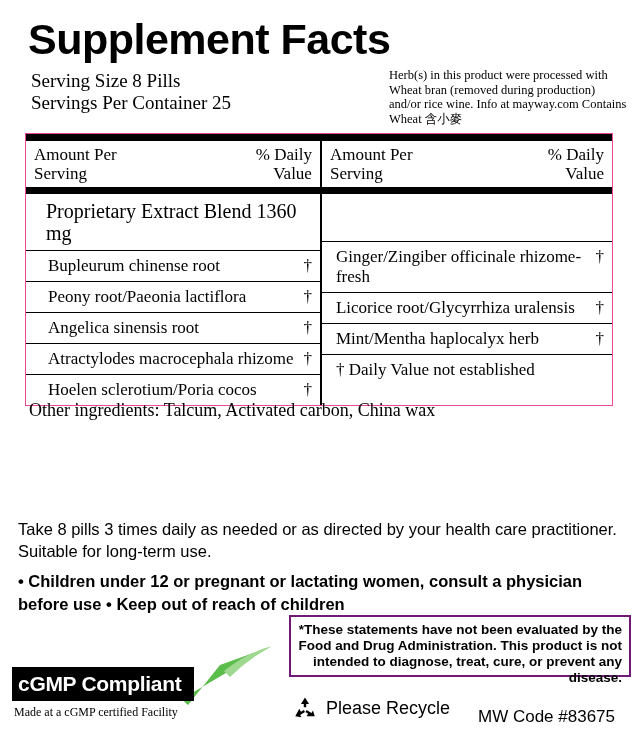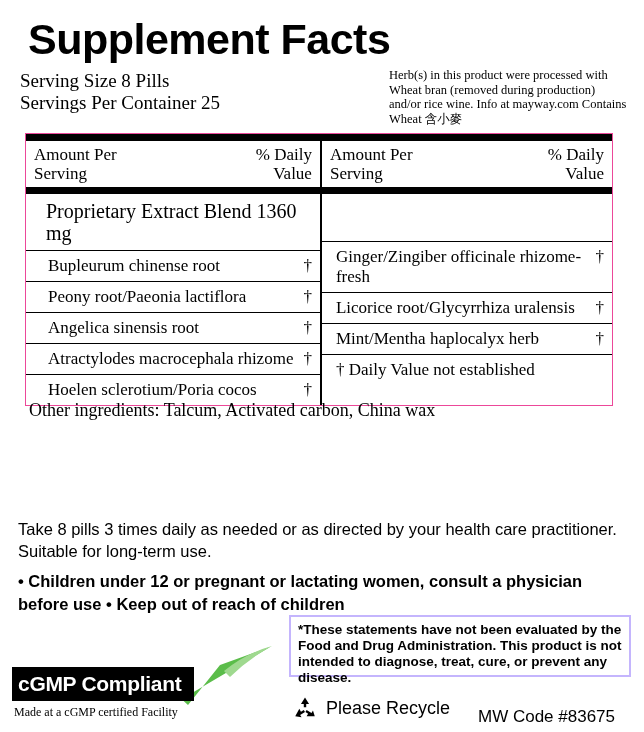--- a/index.html
+++ b/index.html
@@ -30,21 +30,21 @@
     font-family: "Liberation Sans", sans-serif;
     font-size: 43px;
     font-weight: bold;
     letter-spacing: -0.5px;
     line-height: 1;
   }
 
   
   .serving-block {
     position: absolute;
-    left: 20px;
+    left: 31px;
     top: 70px;
     font-size: 19px;
     line-height: 22px;
   }
 
   
   .herb-note {
     position: absolute;
     left: 389px;
     top: 68px;
@@ -168,27 +168,28 @@
     line-height: 23px;
   }
 
   
   .disclaimer {
     position: absolute;
     left: 289px;
     top: 615px;
     width: 342px;
     height: 62px;
-    border: 2px solid #c4b5fd;
+    border: 2px solid #701a75;
     box-sizing: border-box;
     padding: 5px 7px;
     font-family: "Liberation Sans", sans-serif;
     font-weight: bold;
     font-size: 13.5px;
     line-height: 16px;
+    text-align: right;
   }
 
   
   .cgmp-wrap {
     position: absolute;
     left: 12px;
     top: 645px;
     width: 262px;
     height: 80px;
   }

